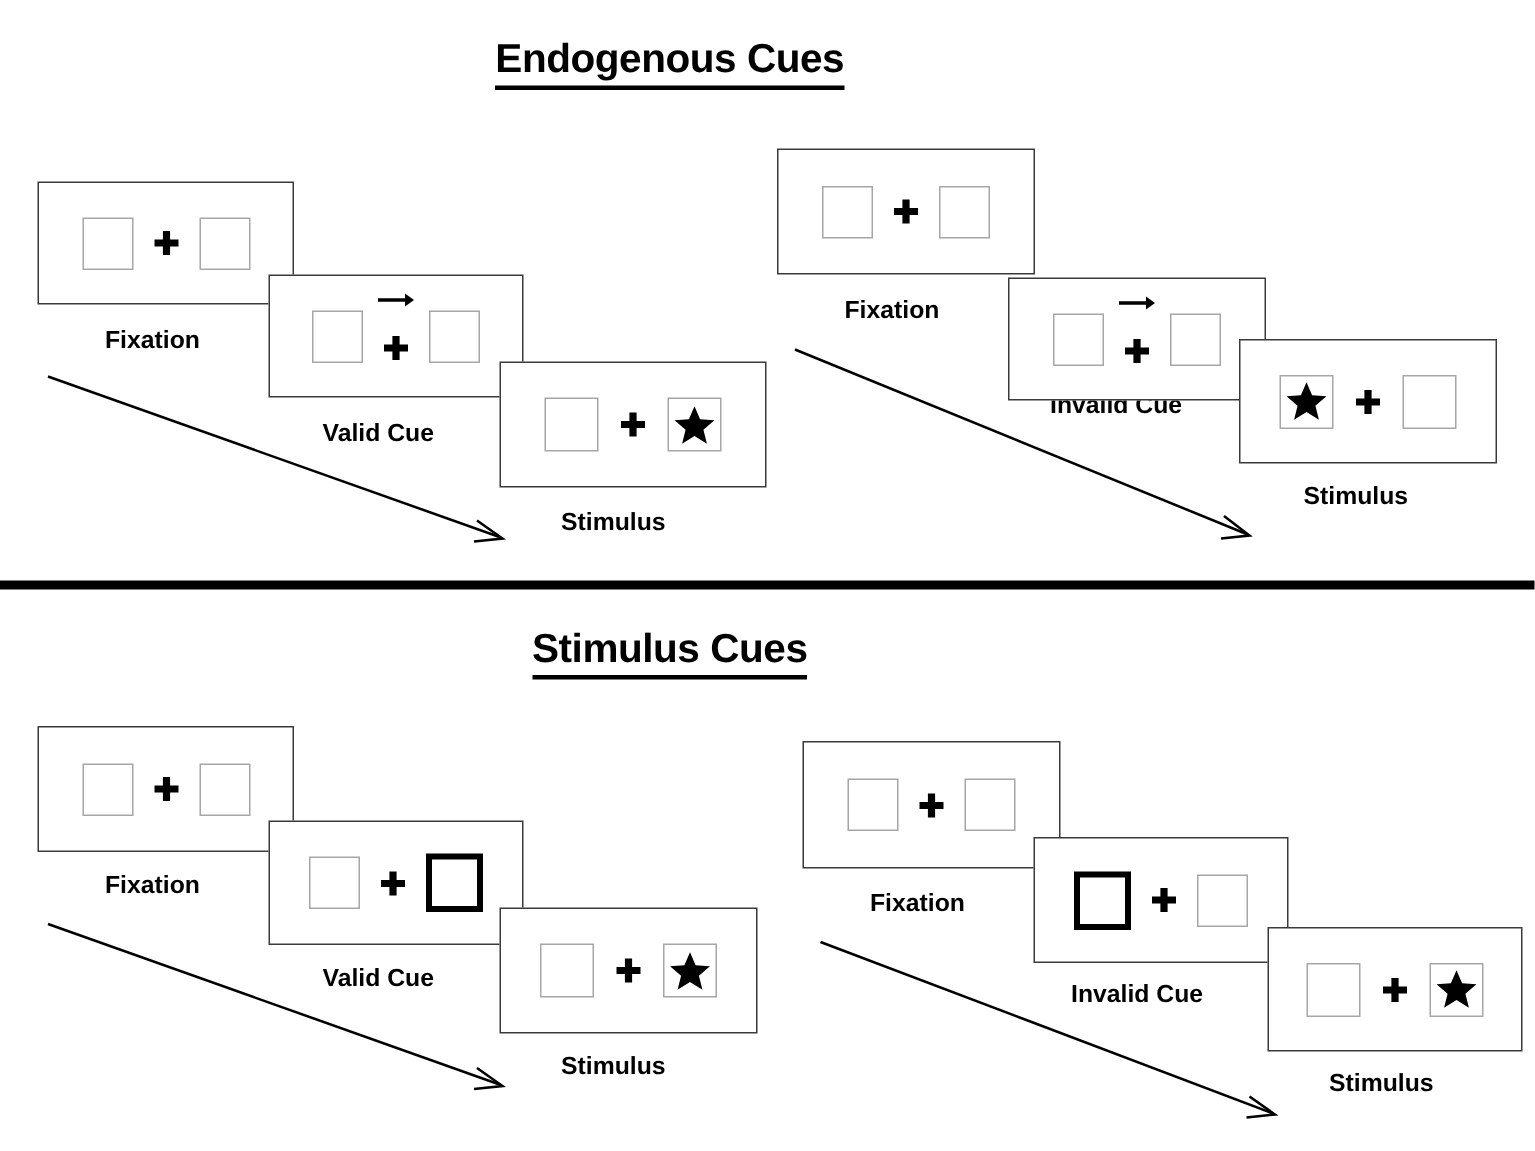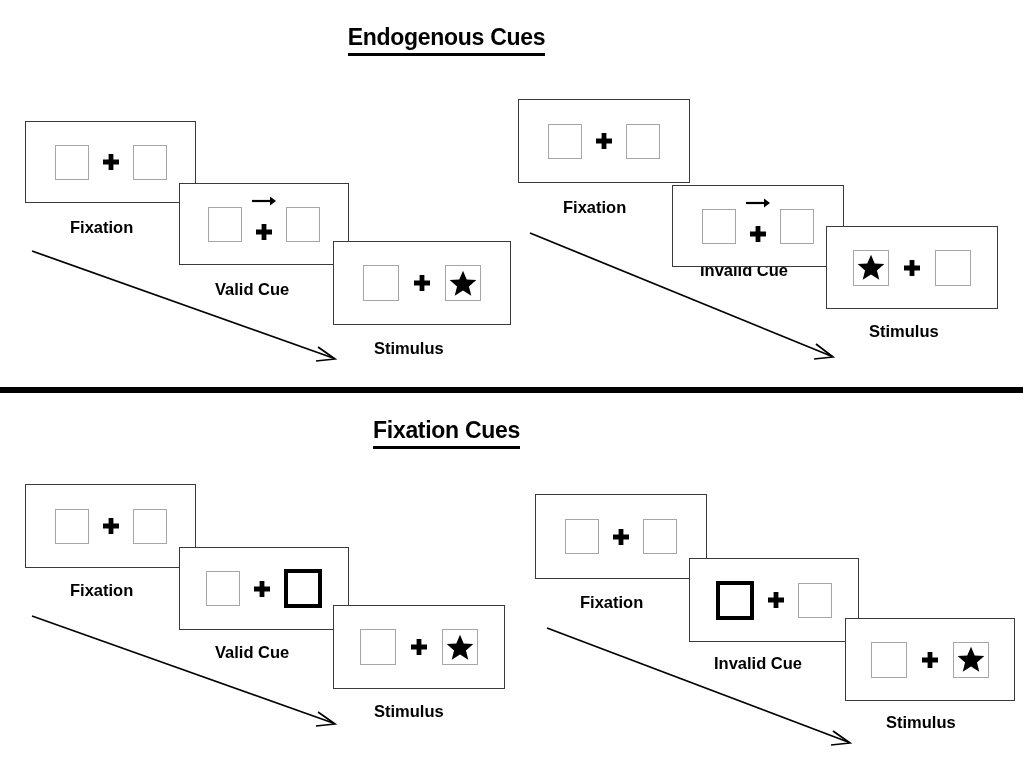--- a/index.html
+++ b/index.html
@@ -12,21 +12,21 @@
     position:relative;
   }
   .stage{position:absolute;left:0;top:0;width:1023px;height:767px;}
 
   
   .section-title{
     position:absolute;
     width:893px;
     text-align:center;
     font-weight:bold;
-    font-size:23px;
+    font-size:27px;
     letter-spacing:-0.3px;
     line-height:1;
   }
   .section-title span{
     border-bottom:3px solid #000;
     padding-bottom:3px;
   }
 
   
   .divider{
@@ -228,21 +228,21 @@
   <div class="flow-arrow" style="left:528px;top:230px;z-index:3;">
     <svg width="312" height="135" viewBox="0 0 312 135" aria-hidden="true">
       <line x1="2" y1="3" x2="303" y2="126" stroke="#000" stroke-width="1.7"></line>
       <polyline points="288,114 305,127 286,129" fill="none" stroke="#000" stroke-width="1.7"></polyline>
     </svg>
   </div>
 
   <div class="divider" style="top:387px;z-index:10;"></div>
 
   <div class="section-title" style="top:419px;">
-    <span>Fixation Cues</span>
+    <span>Stimulus Cues</span>
   </div>
 
   <div class="panel" style="left:25px;top:484px;width:171px;height:84px;z-index:6;">
     <div class="panel-inner">
       <div class="sq" style="width:34px;height:35px;"></div>
       <div class="plus" style="margin:0 12px;">
         <svg width="20" height="20" viewBox="0 0 20 20" aria-hidden="true">
           <path d="M7.6 2 L12.4 2 L12.4 7.6 L18 7.6 L18 12.4 L12.4 12.4 L12.4 18 L7.6 18 L7.6 12.4 L2 12.4 L2 7.6 L7.6 7.6 Z" fill="#000"></path>
         </svg>
       </div>

